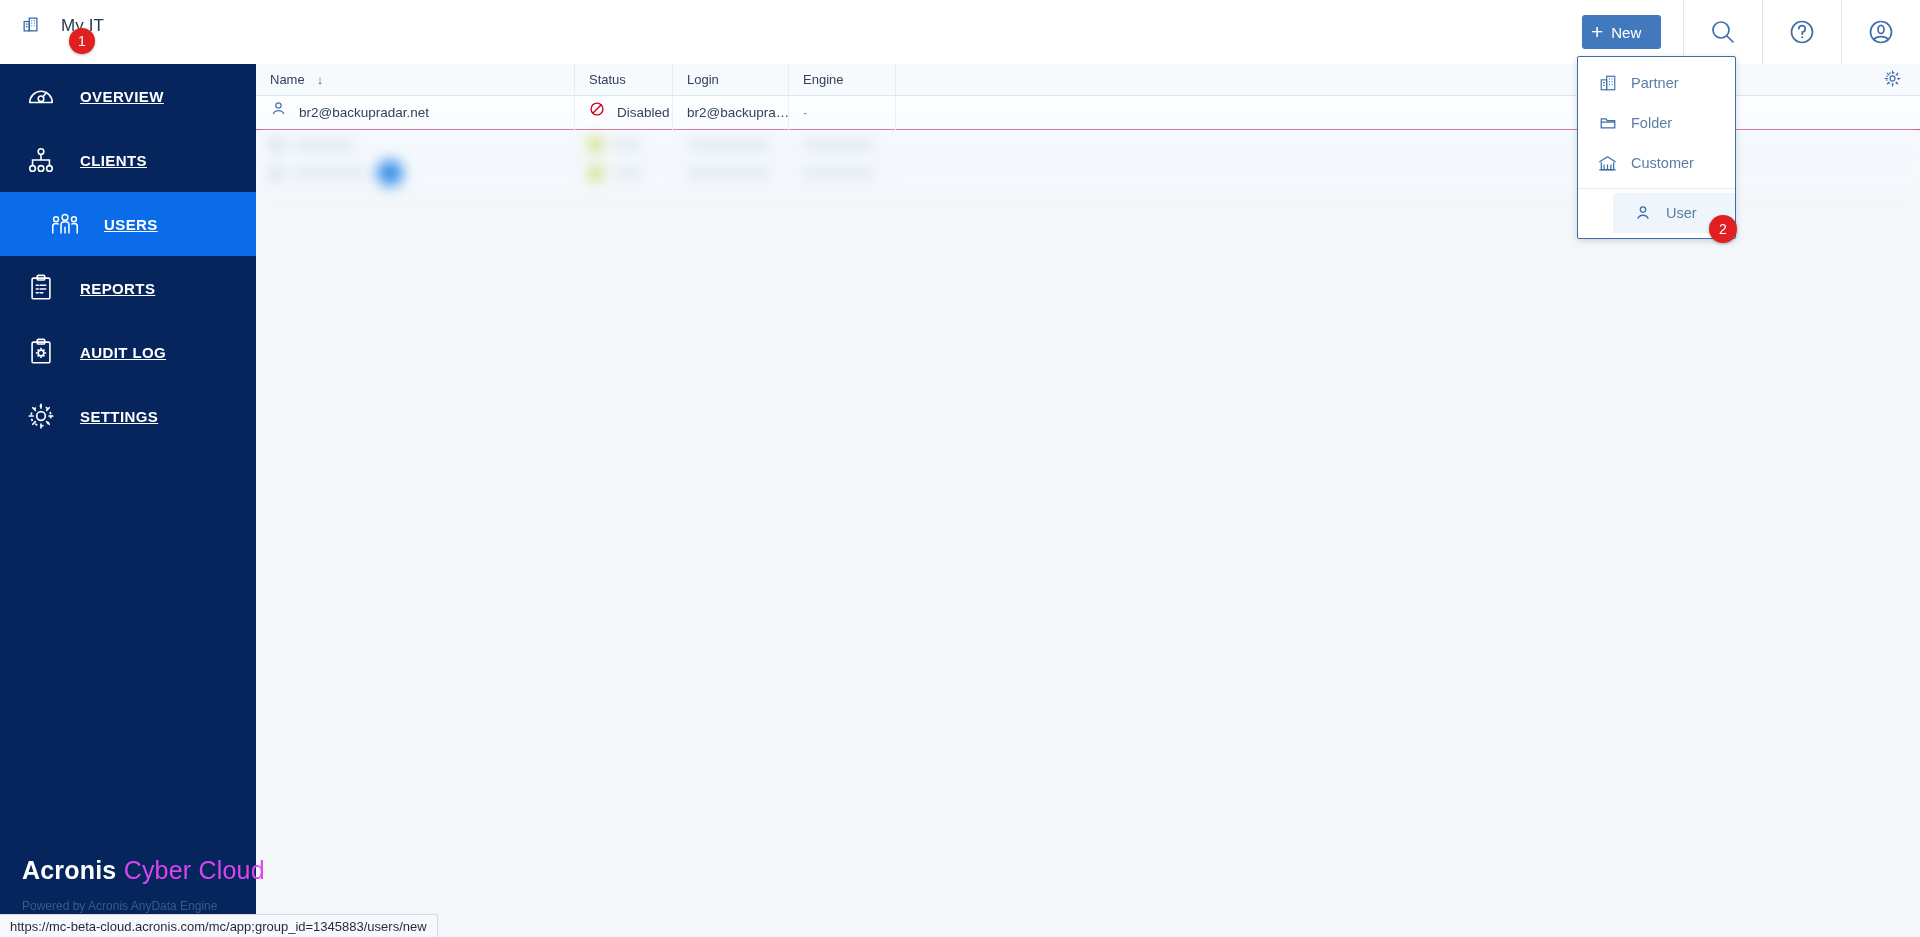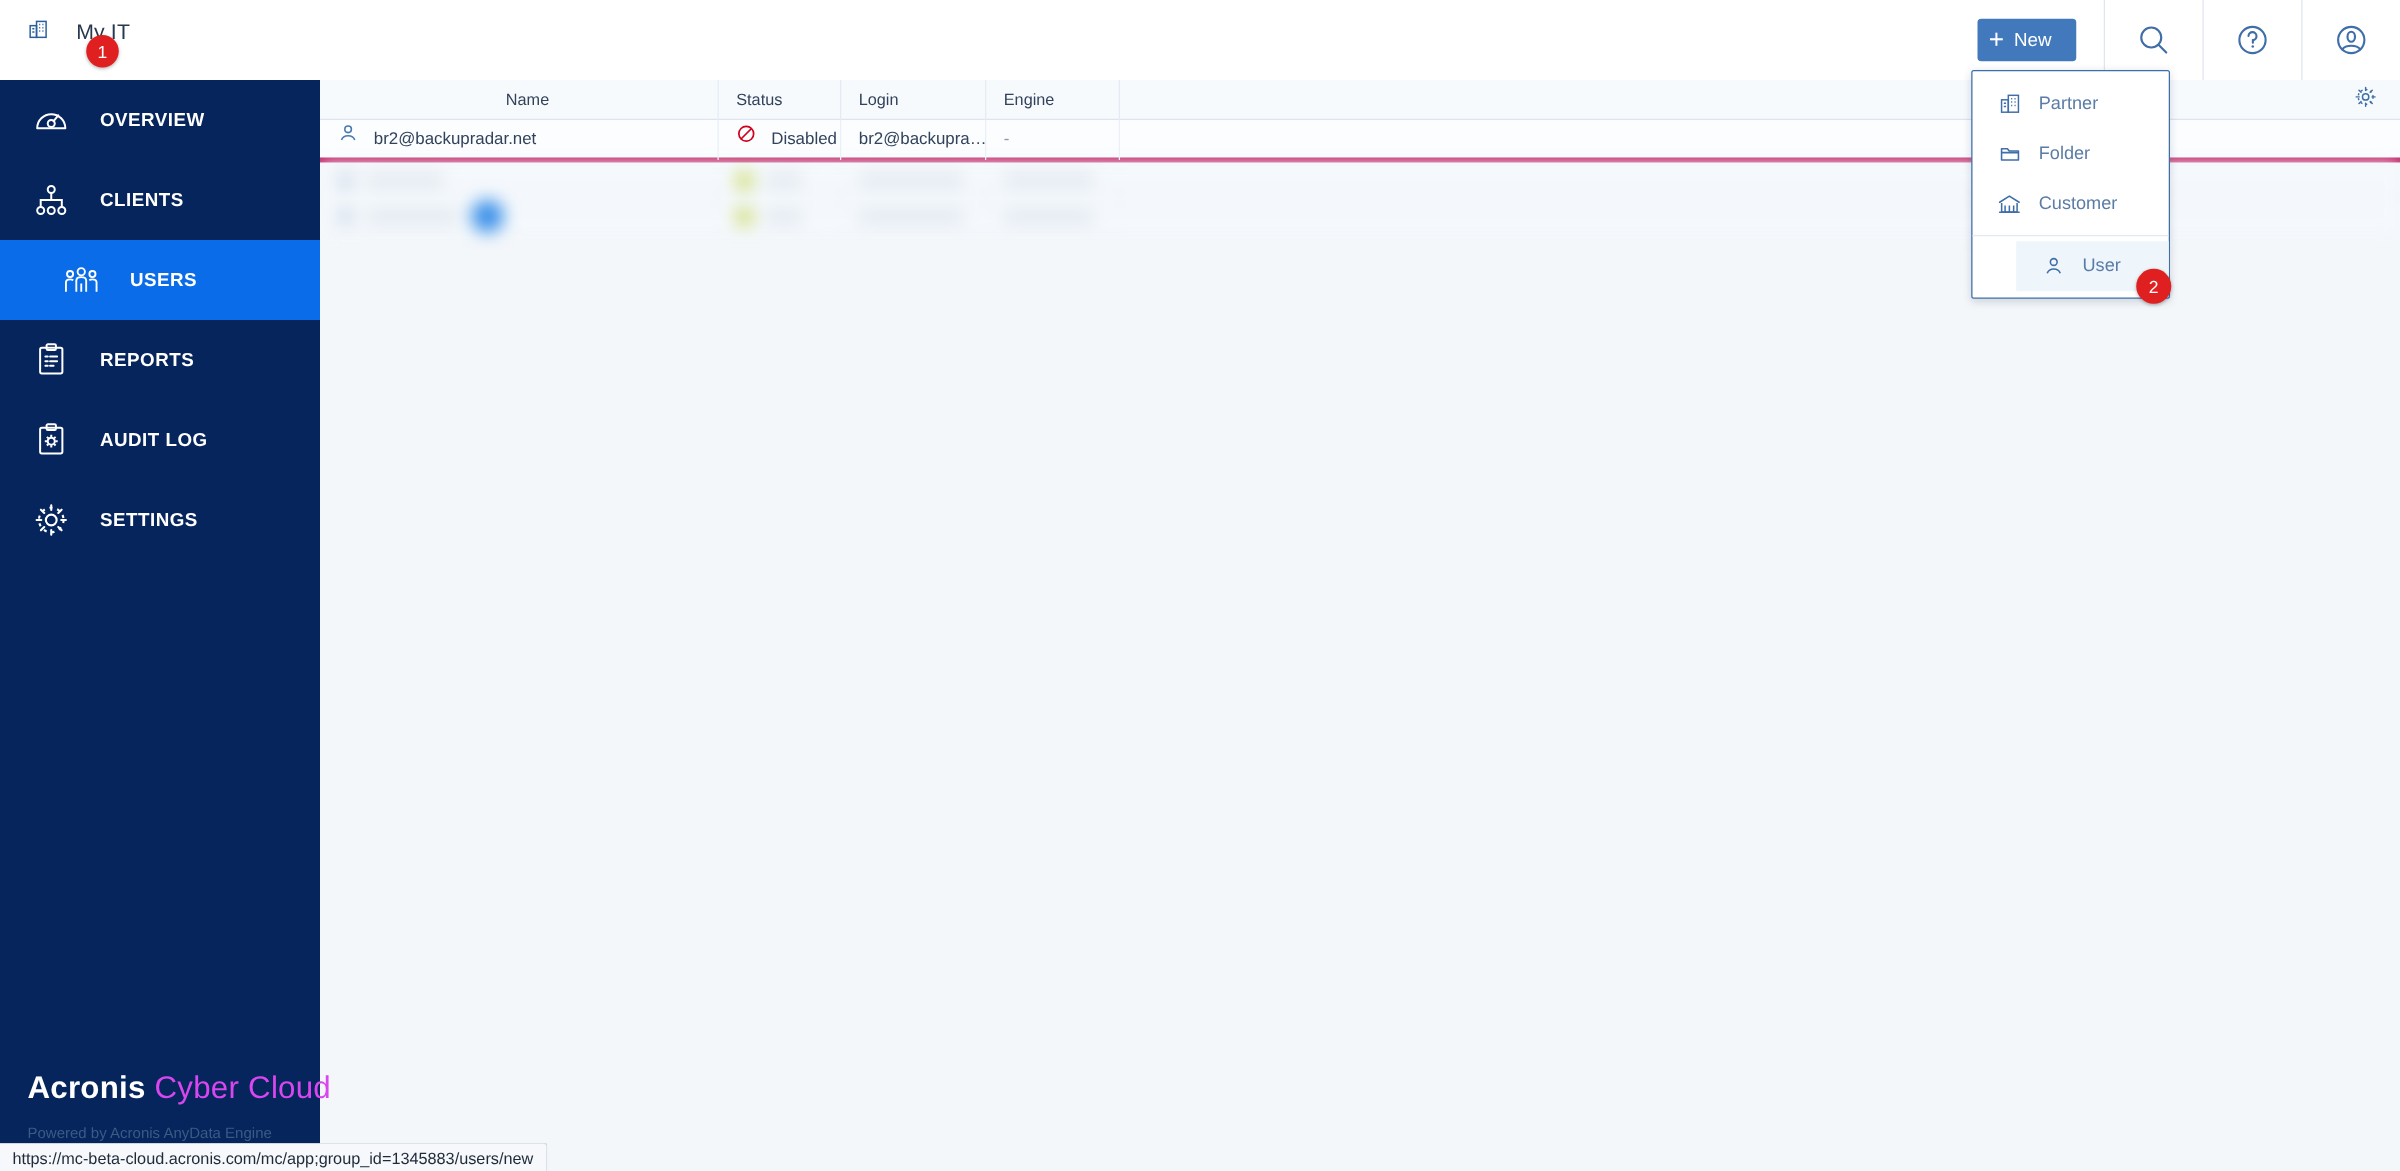--- a/index.html
+++ b/index.html
@@ -49,20 +49,21 @@
 
   
   .sidebar {
     position: absolute; left: 0; top: 64px; width: 256px; height: 873px;
     background: #05255c; z-index: 20;
   }
   .nav-item {
     height: 64px; display: flex; align-items: center;
     padding-left: 24px; gap: 22px; cursor: pointer;
     color: #ffffff;
+    text-decoration: underline;
   }
   .nav-item.active { background: #0a6ce8; padding-left: 48px; }
   .nav-item .nav-label {
     font-size: 15px; font-weight: bold; letter-spacing: .4px;
   }
   .nav-icon { width: 34px; height: 34px; display:flex; align-items:center; justify-content:center; flex: none;}
   .brand {
     position: absolute; left: 0; bottom: 0; width: 256px; padding: 0 0 24px 22px;
   }
   .brand-logo {
@@ -84,29 +85,29 @@
     display: flex; height: 32px; align-items: center;
     background: #f7fafd; border-bottom: 1px solid #dde5ef;
     position: relative;
   }
   .th {
     font-size: 13px; color: #32425a;
     padding-left: 14px; height: 32px; line-height: 32px;
     border-right: 1px solid #e4ebf3; overflow: hidden; white-space: nowrap;
     cursor: pointer;
   }
-  .th.sorted { display: flex; align-items: center; gap: 12px; flex-direction: column; }
+  .th.sorted { display: flex; align-items: center; gap: 12px; }
   .sort-arrow { color: #2a6ebb; font-size: 13px; line-height: 1; }
   .gear-cell {
     position: absolute; right: 0; top: 0; width: 56px; height: 32px;
     display: flex; align-items: center; justify-content: center; cursor: pointer;
   }
   .trow {
     display: flex; height: 34px; align-items: center;
-    background: #fbfdff; border-bottom: 4px solid #be185d; justify-content: flex-end;
+    background: #fbfdff; border-bottom: 1px solid #be185d; justify-content: flex-end;
   }
   .td {
     font-size: 13.5px; color: #32425a;
     padding-left: 14px; height: 34px; line-height: 34px;
     border-right: 1px solid #e9f0f7; overflow: hidden; white-space: nowrap;
     display: flex; align-items: center; gap: 12px;
   }
   .td.muted { color: #8a98ab; }
 
   

